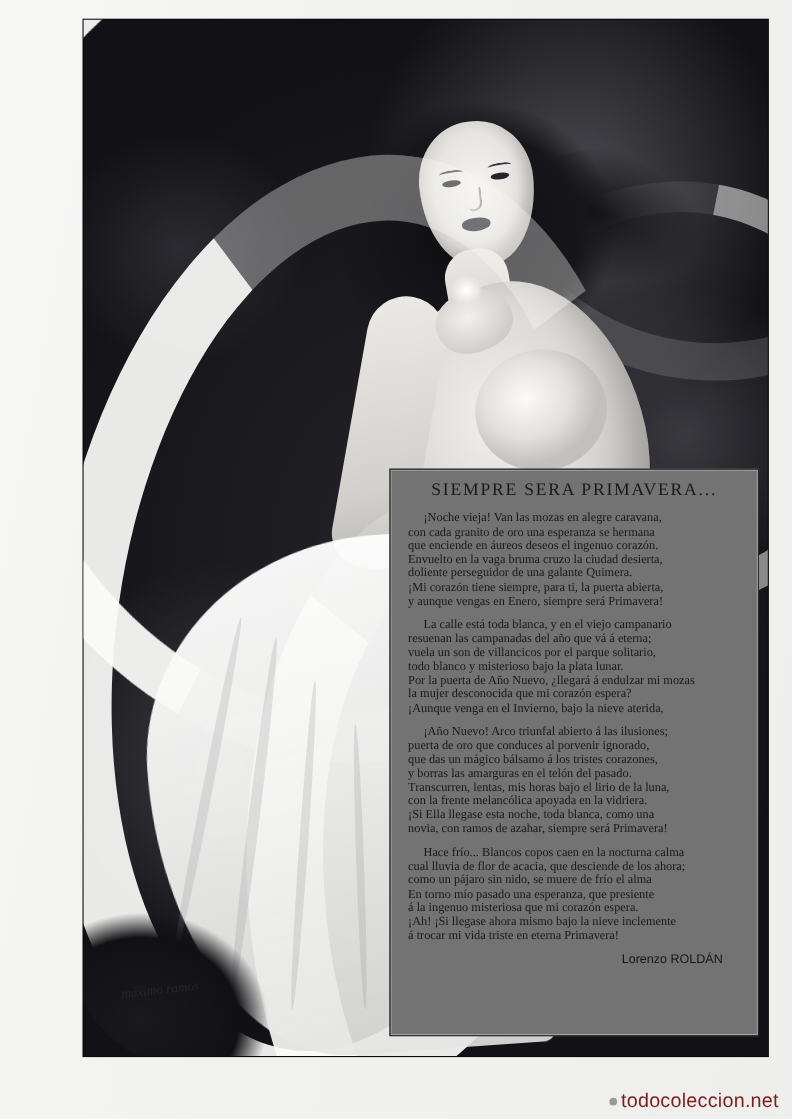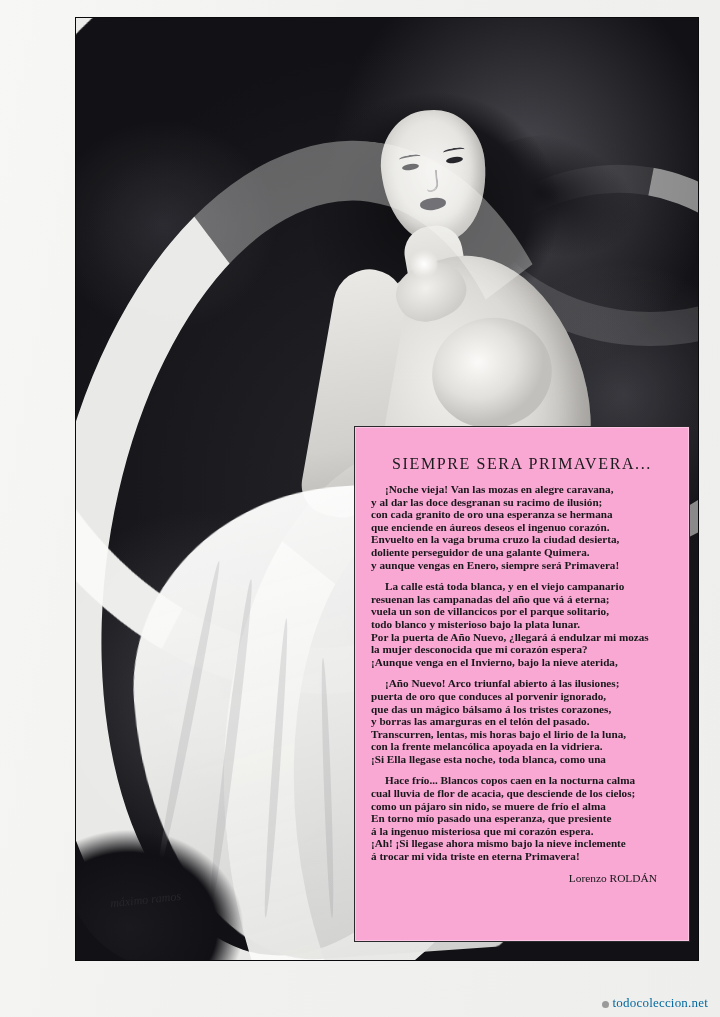--- a/index.html
+++ b/index.html
@@ -261,61 +261,61 @@
     opacity: .85;
   }
 
   
   .poem-panel {
     position: absolute;
     left: 278px;
     top: 408px;
     width: 336px;
     height: 516px;
-    background: #f9a8d4;
+    background: #737373;
     border: 1px solid #2a2a2c;
     box-shadow: 0 0 0 1px rgba(255,255,255,.35) inset;
-    padding: 22px 16px 10px 16px;
+    padding: 4px 16px 10px 16px;
     box-sizing: border-box;
   }
   .poem-title {
     text-align: center;
     font-size: 16px;
     letter-spacing: 1.6px;
     color: #1a1a1c;
     margin: 6px 0 10px 0;
     font-family: "Liberation Serif", serif;
   }
   .stanza {
     font-size: 11.2px;
     line-height: 12.6px;
     color: #18181a;
     margin: 0 0 9px 0;
     text-indent: 14px;
     font-family: "Liberation Serif", serif;
   }
-  .stanza .line { display: block; text-indent: 0; font-weight: bold; }
+  .stanza .line { display: block; text-indent: 0; }
   .stanza .line:first-child { text-indent: 14px; }
   .poem-author {
     text-align: right;
     font-size: 11.4px;
     color: #151517;
     margin-top: 2px;
     padding-right: 16px;
-    font-family: Liberation Serif, serif;
+    font-family: Liberation Sans, sans-serif;
   }
 
   
   .watermark {
     position: absolute;
     right: 12px;
     bottom: 6px;
-    font-family: Liberation Serif, serif;
-    font-size: 13px;
-    color: #0369a1;
+    font-family: Liberation Sans, sans-serif;
+    font-size: 18px;
+    color: #7f1d1d;
     letter-spacing: .2px;
   }
   .watermark .dot {
     display: inline-block;
     width: 7px; height: 7px;
     background: #9a9a9a;
     border-radius: 50%;
     margin-right: 4px;
     vertical-align: middle;
   }
@@ -364,48 +364,49 @@
 
     <div class="rocks"></div>
 
     <div class="signature">máximo ramos</div>
 
     <div class="poem-panel">
       <div class="poem-title">SIEMPRE SERA PRIMAVERA...</div>
       <div id="poem-body">
           <p class="stanza">
             <span class="line">¡Noche vieja! Van las mozas en alegre caravana,</span>
-            <span class="line">y al dar las doce desgranan su racimo de ilusión;</span>
             <span class="line">con cada granito de oro una esperanza se hermana</span>
             <span class="line">que enciende en áureos deseos el ingenuo corazón.</span>
             <span class="line">Envuelto en la vaga bruma cruzo la ciudad desierta,</span>
             <span class="line">doliente perseguidor de una galante Quimera.</span>
+            <span class="line">¡Mi corazón tiene siempre, para ti, la puerta abierta,</span>
             <span class="line">y aunque vengas en Enero, siempre será Primavera!</span>
           </p>
           <p class="stanza">
             <span class="line">La calle está toda blanca, y en el viejo campanario</span>
             <span class="line">resuenan las campanadas del año que vá á eterna;</span>
             <span class="line">vuela un son de villancicos por el parque solitario,</span>
             <span class="line">todo blanco y misterioso bajo la plata lunar.</span>
             <span class="line">Por la puerta de Año Nuevo, ¿llegará á endulzar mi mozas</span>
             <span class="line">la mujer desconocida que mi corazón espera?</span>
             <span class="line">¡Aunque venga en el Invierno, bajo la nieve aterida,</span>
           </p>
           <p class="stanza">
             <span class="line">¡Año Nuevo! Arco triunfal abierto á las ilusiones;</span>
             <span class="line">puerta de oro que conduces al porvenir ignorado,</span>
             <span class="line">que das un mágico bálsamo á los tristes corazones,</span>
             <span class="line">y borras las amarguras en el telón del pasado.</span>
             <span class="line">Transcurren, lentas, mis horas bajo el lirio de la luna,</span>
             <span class="line">con la frente melancólica apoyada en la vidriera.</span>
             <span class="line">¡Si Ella llegase esta noche, toda blanca, como una</span>
+            <span class="line">novia, con ramos de azahar, siempre será Primavera!</span>
           </p>
           <p class="stanza">
             <span class="line">Hace frío... Blancos copos caen en la nocturna calma</span>
-            <span class="line">cual lluvia de flor de acacia, que desciende de los cielos;</span>
+            <span class="line">cual lluvia de flor de acacia, que desciende de los ahora;</span>
             <span class="line">como un pájaro sin nido, se muere de frío el alma</span>
             <span class="line">En torno mío pasado una esperanza, que presiente</span>
             <span class="line">á la ingenuo misteriosa que mi corazón espera.</span>
             <span class="line">¡Ah! ¡Si llegase ahora mismo bajo la nieve inclemente</span>
             <span class="line">á trocar mi vida triste en eterna Primavera!</span>
           </p>
         </div>
       <div class="poem-author">Lorenzo ROLDÁN</div>
     </div>
   </div>

